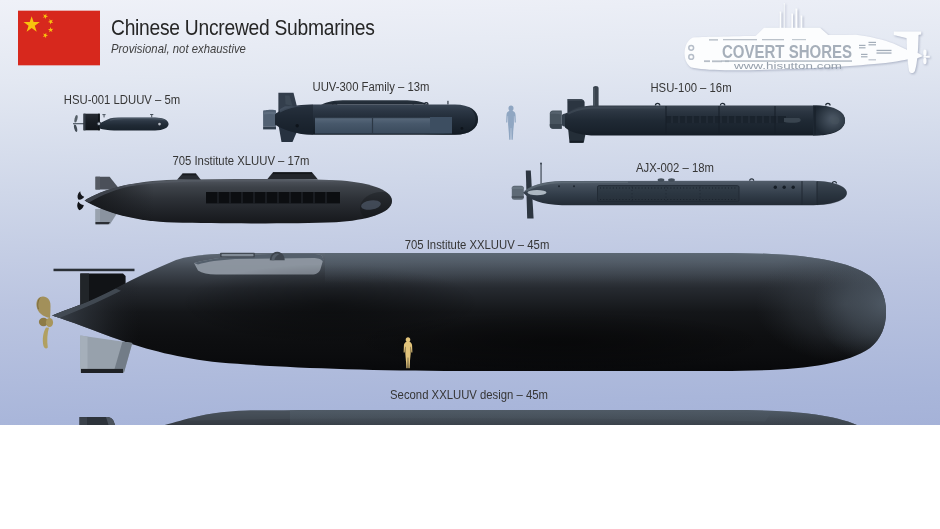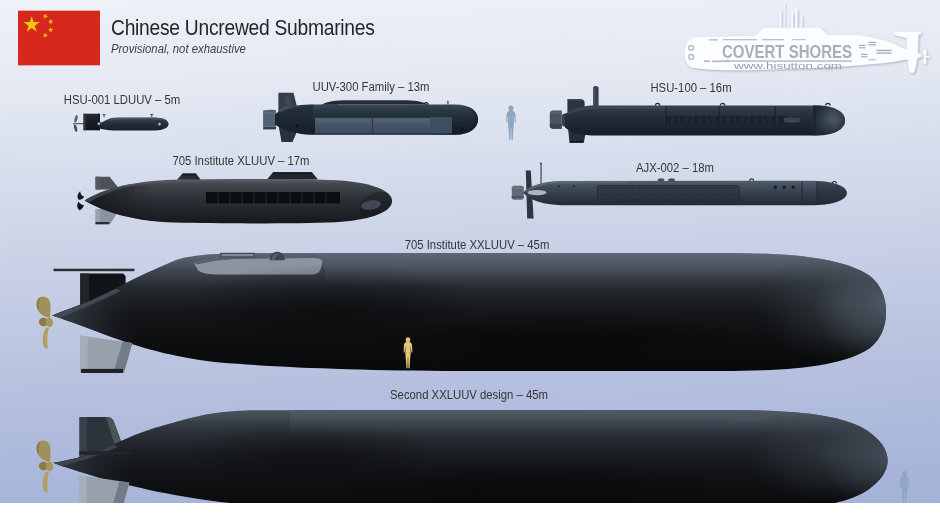--- a/index.html
+++ b/index.html
@@ -1,14 +1,14 @@
 <!DOCTYPE html>
 <html><head><meta charset="utf-8"><style>
 html,body{margin:0;padding:0}
-#stage{position:relative;width:940px;height:503px;overflow:hidden;
+#stage{position:relative;width:940px;height:425px;overflow:hidden;
  background:linear-gradient(178deg,#eff1f8 0%,#e3e8f2 18%,#cfd7e9 42%,#bac4e0 68%,#a9b6da 92%,#a5b2d8 100%);
  font-family:"Liberation Sans",sans-serif}
 .lb{position:absolute;color:#363636;font-size:12.3px;white-space:nowrap;transform:translateX(-50%) scale(.92,1)}
 svg{position:absolute;display:block}
 #title{position:absolute;left:111px;top:15px;color:#262626;font-size:22.5px;letter-spacing:-.3px;transform:scaleX(.855);transform-origin:0 0}
 #subt{position:absolute;left:111px;top:41px;color:#404040;font-size:13.5px;font-style:italic;transform:scaleX(.84);transform-origin:0 0}
 </style></head>
 <body>
 <div id="stage">
 

